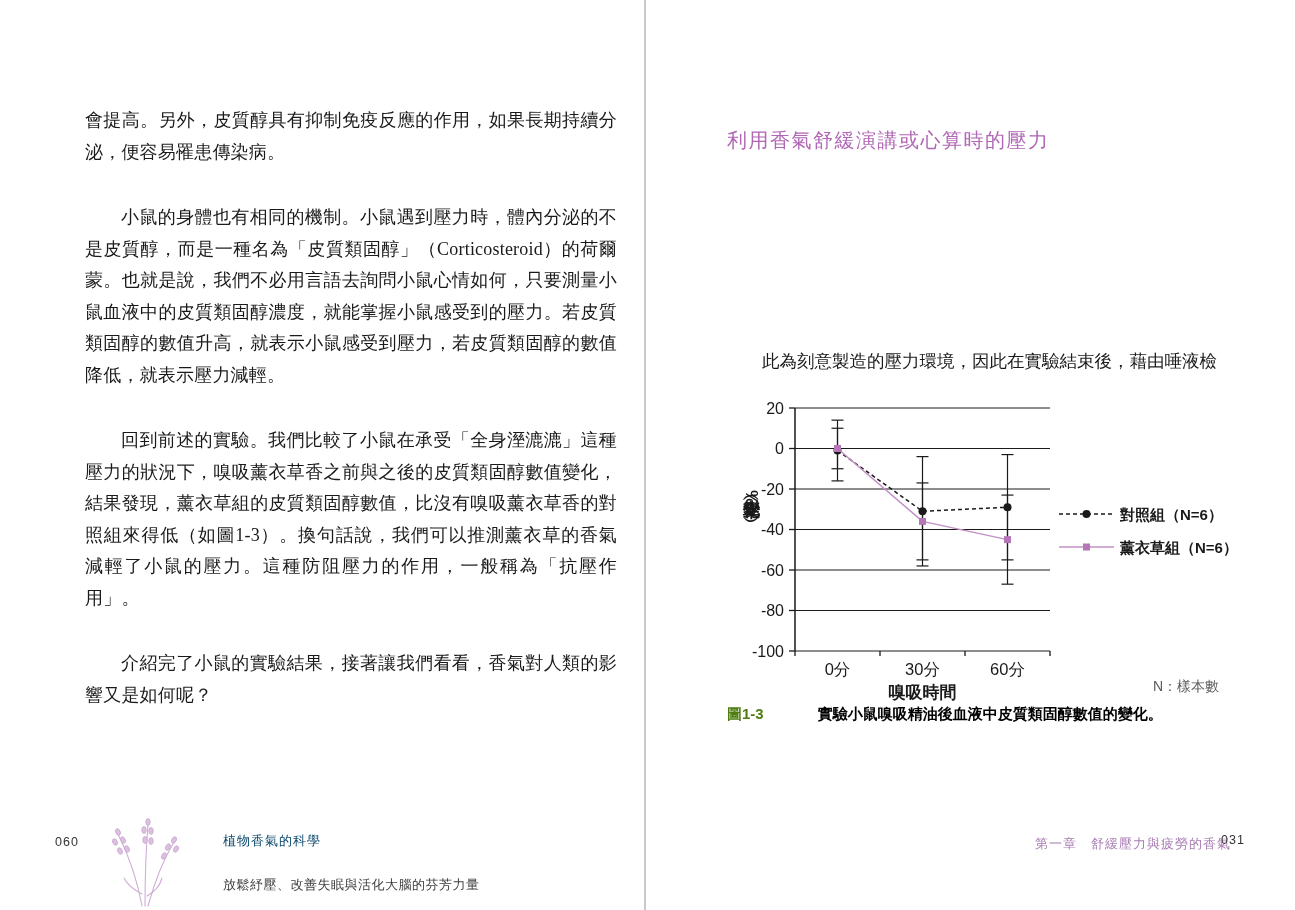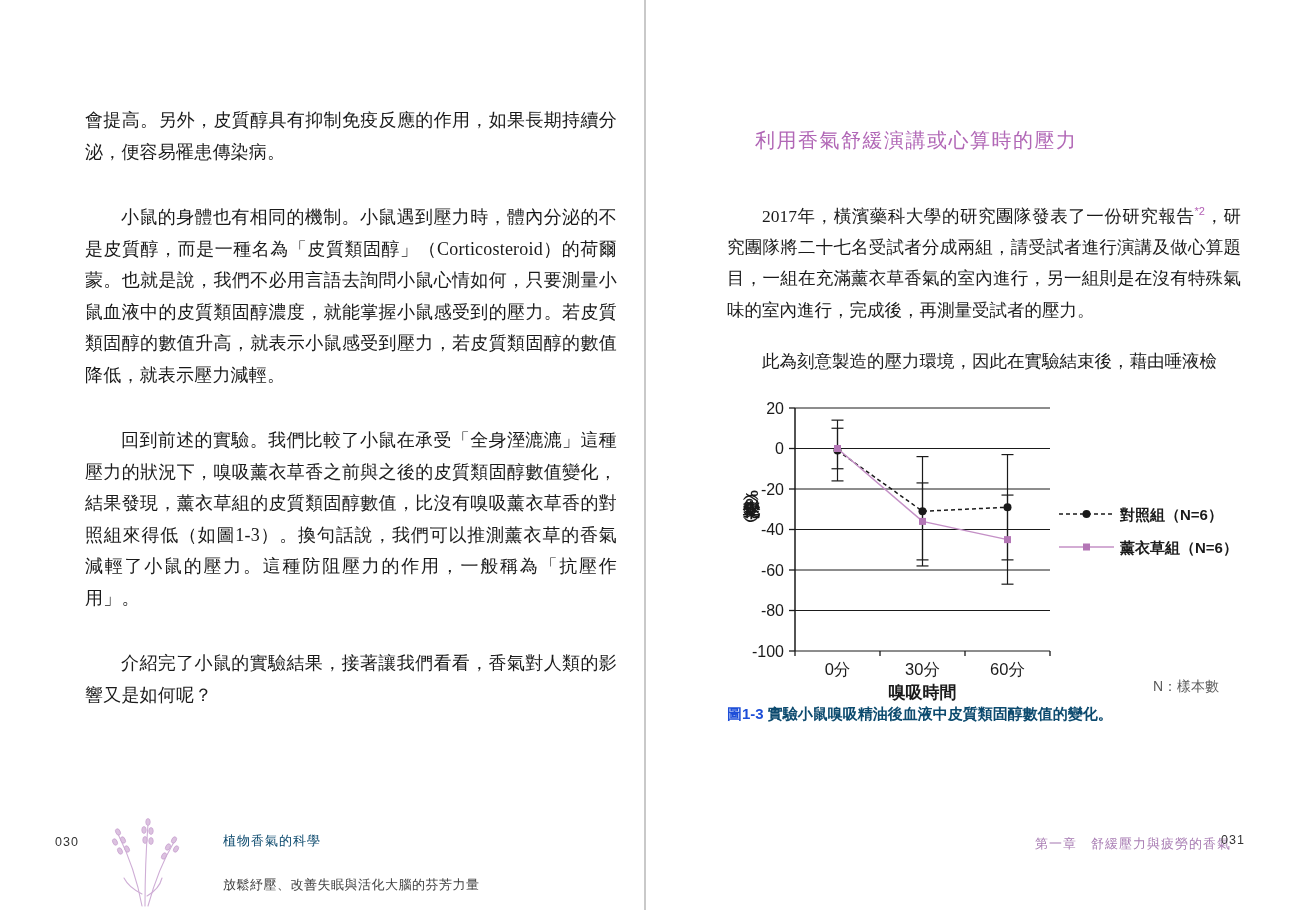--- a/index.html
+++ b/index.html
@@ -11,38 +11,38 @@
   .body-col{position:absolute;text-align:justify;}
   .left-col{left:85px;top:105px;width:532px;font-size:18px;line-height:31.5px;letter-spacing:.2px;}
   .right-col{left:727px;width:514px;font-size:17.5px;line-height:31.5px;text-align:justify;}
   .para{margin:0;}
   .para + .para{margin-top:34px;}
   .indent{text-indent:2em;}
 
   
   .section-heading{position:absolute;left:727px;top:110px;width:520px;
       font-family:Liberation Mono, monospace;
-      font-size:20px;font-weight:500;letter-spacing:1.5px;color:#b167b6;margin-left:28px;}
+      font-size:20px;font-weight:500;letter-spacing:1.5px;color:#b167b6;}
   .rp1{position:absolute;top:178px;}
   .rp2{position:absolute;top:328px;}
   sup.fnref{font-size:11px;color:#b35fb5;vertical-align:super;
       font-family:"Liberation Sans","DejaVu Sans",sans-serif;letter-spacing:0;}
 
   
   .chart-svg{position:absolute;left:722px;top:398px;overflow:visible;}
   svg text{font-family:"Liberation Sans","DejaVu Sans",sans-serif;}
   .y-axis-title{position:absolute;left:740px;top:486px;height:110px;
       writing-mode:vertical-rl;font-family:"Liberation Sans","DejaVu Sans",sans-serif;
       font-size:17px;font-weight:bold;letter-spacing:1px;color:#1a1a1a;}
   .chart-note{position:absolute;left:1153px;top:678px;
       font-family:"Liberation Sans","DejaVu Sans",sans-serif;font-size:14px;color:#5a5a5a;}
   .fig-caption{position:absolute;left:727px;top:705px;width:515px;
       font-family:"Liberation Sans","DejaVu Sans",sans-serif;font-size:15px;font-weight:bold;}
-  .fig-caption .fig-label{color:#1d4ed8;margin-right:4px;}
-  .fig-caption .fig-text{color:#0c4a6e;}
+  .fig-caption .fig-label{color:#4d7c0f;margin-right:14px;}
+  .fig-caption .fig-text{color:#000000;margin-left:40px;}
 
   
   .footer-pn{position:absolute;font-family:"Liberation Sans","DejaVu Sans",sans-serif;
       font-size:12.5px;color:#333;letter-spacing:1px;}
   .pn-left{left:55px;top:835px;}
   .pn-right{left:1221px;top:833px;}
   .lavender{position:absolute;left:90px;top:814px;}
   .book-id{position:absolute;left:223px;top:830px;
       font-family:"Liberation Sans","DejaVu Sans",sans-serif;font-size:13px;line-height:21px;}
   .book-id .bt{color:#0c4a6e;letter-spacing:1px;}
@@ -58,21 +58,21 @@
 
   <div class="gutter"></div>
 
   <div class="body-col left-col">
     <p class="para">會提高。另外，皮質醇具有抑制免疫反應的作用，如果長期持續分泌，便容易罹患傳染病。</p>
     <p class="para indent">小鼠的身體也有相同的機制。小鼠遇到壓力時，體內分泌的不是皮質醇，而是一種名為「皮質類固醇」（Corticosteroid）的荷爾蒙。也就是說，我們不必用言語去詢問小鼠心情如何，只要測量小鼠血液中的皮質類固醇濃度，就能掌握小鼠感受到的壓力。若皮質類固醇的數值升高，就表示小鼠感受到壓力，若皮質類固醇的數值降低，就表示壓力減輕。</p>
     <p class="para indent">回到前述的實驗。我們比較了小鼠在承受「全身溼漉漉」這種壓力的狀況下，嗅吸薰衣草香之前與之後的皮質類固醇數值變化，結果發現，薰衣草組的皮質類固醇數值，比沒有嗅吸薰衣草香的對照組來得低（如圖1-3）。換句話說，我們可以推測薰衣草的香氣減輕了小鼠的壓力。這種防阻壓力的作用，一般稱為「抗壓作用」。</p>
     <p class="para indent">介紹完了小鼠的實驗結果，接著讓我們看看，香氣對人類的影響又是如何呢？</p>
   </div>
 
-  <div class="footer-pn pn-left">030</div>
+  <div class="footer-pn pn-left">060</div>
 
   <svg class="lavender" width="110" height="94" viewBox="0 0 110 94">
     <g fill="none" stroke="#cfaed6" stroke-width="1.1" stroke-linecap="round">
       <path d="M52,92 C48,70 40,44 28,20"></path>
       <path d="M55,92 C55,66 56,36 58,10"></path>
       <path d="M58,92 C64,70 72,48 84,28"></path>
       <path d="M52,80 C44,76 38,72 34,64"></path>
       <path d="M57,82 C64,78 70,72 72,64"></path>
     </g>
     <g fill="#dcc2e0" stroke="#c9a4d0" stroke-width="0.8">
@@ -93,21 +93,20 @@
     </g>
   </svg>
 
   <div class="book-id">
     <div class="bt">植物香氣的科學</div>
     <div class="bs">放鬆紓壓、改善失眠與活化大腦的芬芳力量</div>
   </div>
 
   <h2 class="section-heading">利用香氣舒緩演講或心算時的壓力</h2>
 
-  <p class="body-col right-col rp1 indent"><span>2017年，橫濱藥科大學的研究團隊發表了一份研究報告</span><sup class="fnref">*2</sup><span>，研究團隊將二十七名受試者分成兩組，請受試者進行演講及做心算題目，一組在充滿薰衣草香氣的室內進行，另一組則是在沒有特殊氣味的室內進行，完成後，再測量受試者的壓力。</span></p>
 
   <p class="body-col right-col rp2 indent">此為刻意製造的壓力環境，因此在實驗結束後，藉由唾液檢</p>
 
   <div>
     <svg id="chart-svg" class="chart-svg" width="520" height="300" viewBox="0 0 520 300">
         <line x1="73" y1="10" x2="328" y2="10" stroke="#1a1a1a" stroke-width="1"></line>
         <line x1="67" y1="10" x2="73" y2="10" stroke="#1a1a1a" stroke-width="1.3"></line>
         <text x="62" y="15.5" text-anchor="end" font-size="16" fill="#1a1a1a">20</text>
         <line x1="73" y1="50.5" x2="328" y2="50.5" stroke="#1a1a1a" stroke-width="1"></line>
         <line x1="67" y1="50.5" x2="73" y2="50.5" stroke="#1a1a1a" stroke-width="1.3"></line>

